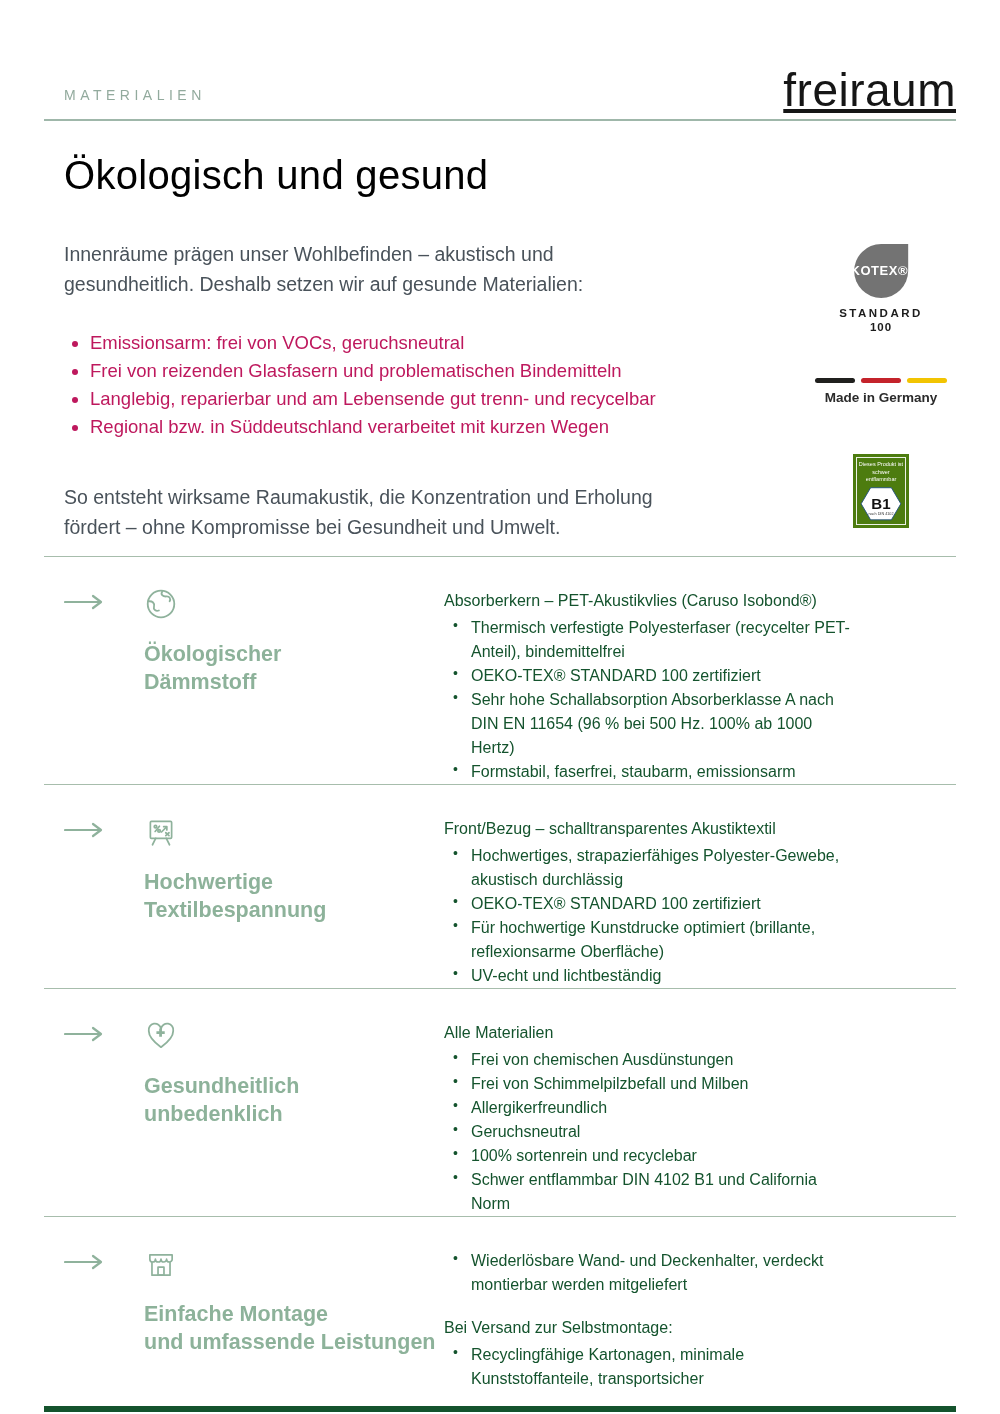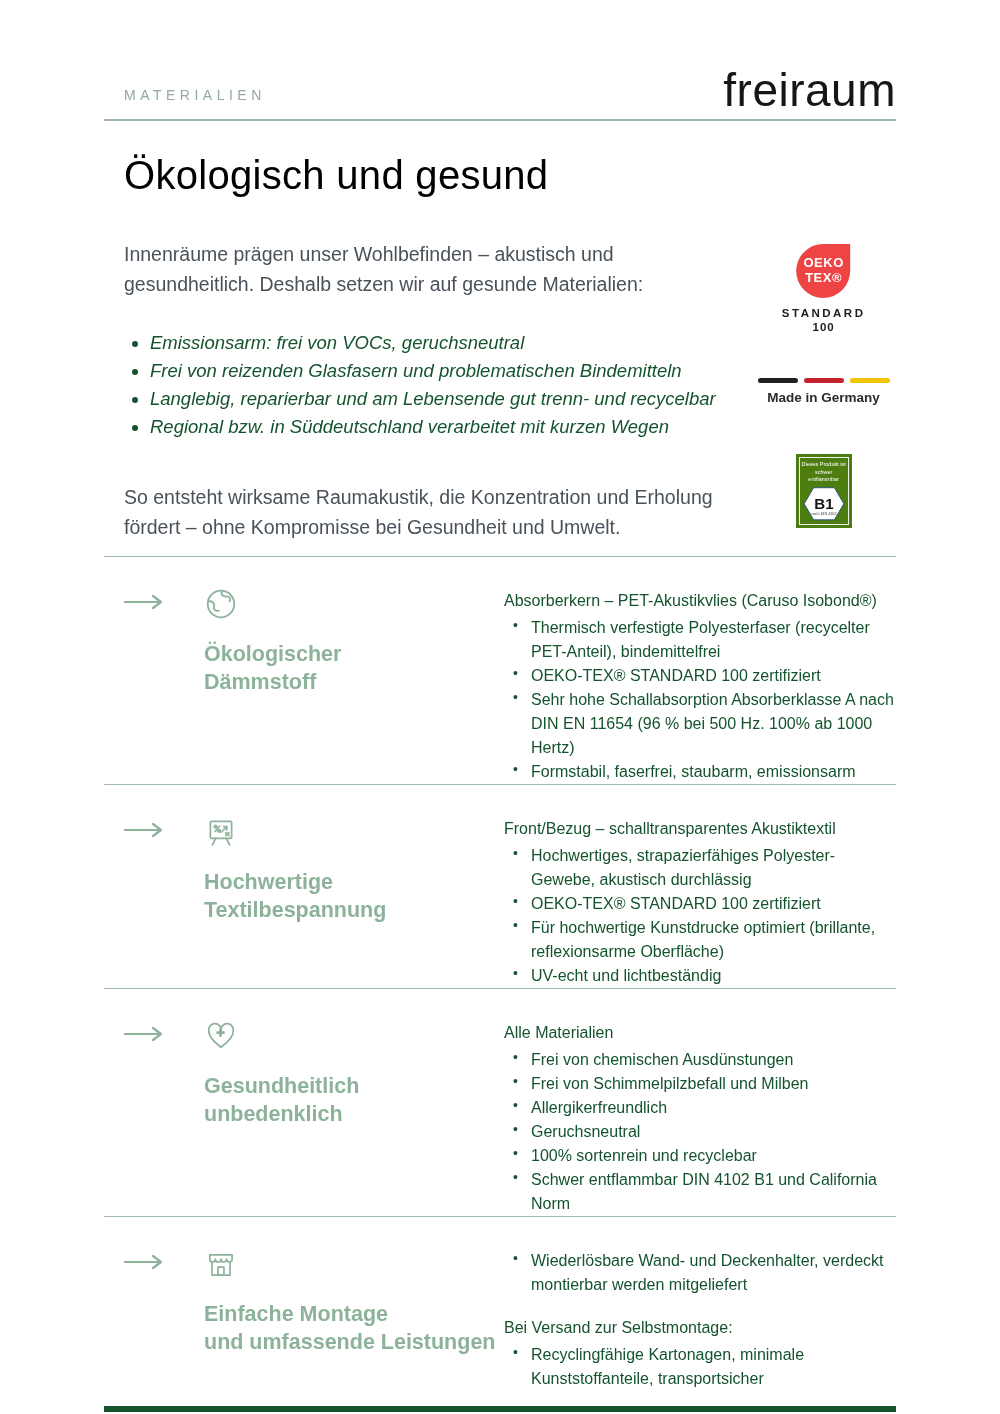--- a/index.html
+++ b/index.html
@@ -1,50 +1,50 @@
 <!DOCTYPE html>
 <html lang="de"><head>
 <meta charset="utf-8">
 <style>
   * { box-sizing: border-box; margin: 0; padding: 0; }
   html, body { background: #ffffff; }
   body { font-family: "Liberation Sans", sans-serif; }
 
   .page {
     width: 1000px; height: 1414px; margin: 0 auto; background: #fff;
-    padding: 0 104px; display: flex; flex-direction: column; overflow: hidden;
+    padding: 0 44px; display: flex; flex-direction: column; overflow: hidden;
   }
 
   
   .header {
     margin-top: 70px; display: flex; justify-content: space-between;
     align-items: flex-end; border-bottom: 2px solid #9fb7aa; padding: 0 0 8px 20px;
   }
   .eyebrow { font-size: 14px; letter-spacing: 4.5px; color: #92aa9d; padding-bottom: 8px; }
-  .logo { font-size: 46px; font-weight: 300; color: #161616; line-height: 0.9; letter-spacing: 0.5px; }
+  .logo { font-size: 46px; font-weight: 300; color: #161616; line-height: 0.9; letter-spacing: 0.5px; text-decoration: underline; }
 
   
   .title { margin: 32px 0 0 20px; font-size: 40px; font-weight: 400; color: #000000; letter-spacing: 0.3px; }
 
   
   .intro-row { display: flex; margin: 42px 0 0 20px; flex: 0 0 auto; }
   .intro-left { width: 650px; color: #49525a; }
   .intro-left p { font-size: 19.5px; line-height: 1.5; }
   .intro-p1 { max-width: 570px; }
   .intro-list { margin: 30px 0 0 6px; padding-left: 20px; }
-  .intro-list li { font-size: 18.5px; line-height: 1.52; color: #14532d; max-width: 580px; font-style: italic; }
+  .intro-list li { font-size: 18.5px; line-height: 1.52; color: #be185d; max-width: 580px; }
   .intro-p2 { margin-top: 42px; max-width: 595px; }
 
   
   .badges { margin-left: auto; width: 150px; position: relative; }
   .badge-oeko { position: absolute; top: 4px; left: 50%; transform: translateX(-50%); text-align: center; }
   .oeko-drop {
-    width: 54px; height: 54px; margin: 0 auto; background: #ef4444;
+    width: 54px; height: 54px; margin: 0 auto; background: #737373;
     border-radius: 50% 0 50% 50%;
-    display: flex; flex-direction: column; align-items: center; justify-content: center;
+    display: flex; flex-direction: row; align-items: center; justify-content: flex-end;
     color: #fff; font-weight: bold; font-size: 13px; line-height: 1.15; letter-spacing: 0.5px;
   }
   .oeko-sub { margin-top: 9px; font-size: 11.5px; font-weight: bold; letter-spacing: 2.5px; color: #1c1c1c; }
   .oeko-sub2 { margin-top: 2px; font-size: 11.5px; font-weight: bold; letter-spacing: 1px; color: #1c1c1c; }
 
   .badge-mig { position: absolute; top: 138px; width: 100%; text-align: center; }
   .mig-bars { display: flex; gap: 6px; justify-content: center; }
   .mig-bar { height: 5px; width: 40px; border-radius: 2.5px; }
   .mig-label { margin-top: 7px; font-size: 13.5px; font-weight: bold; color: #2b2b2b; }
 

